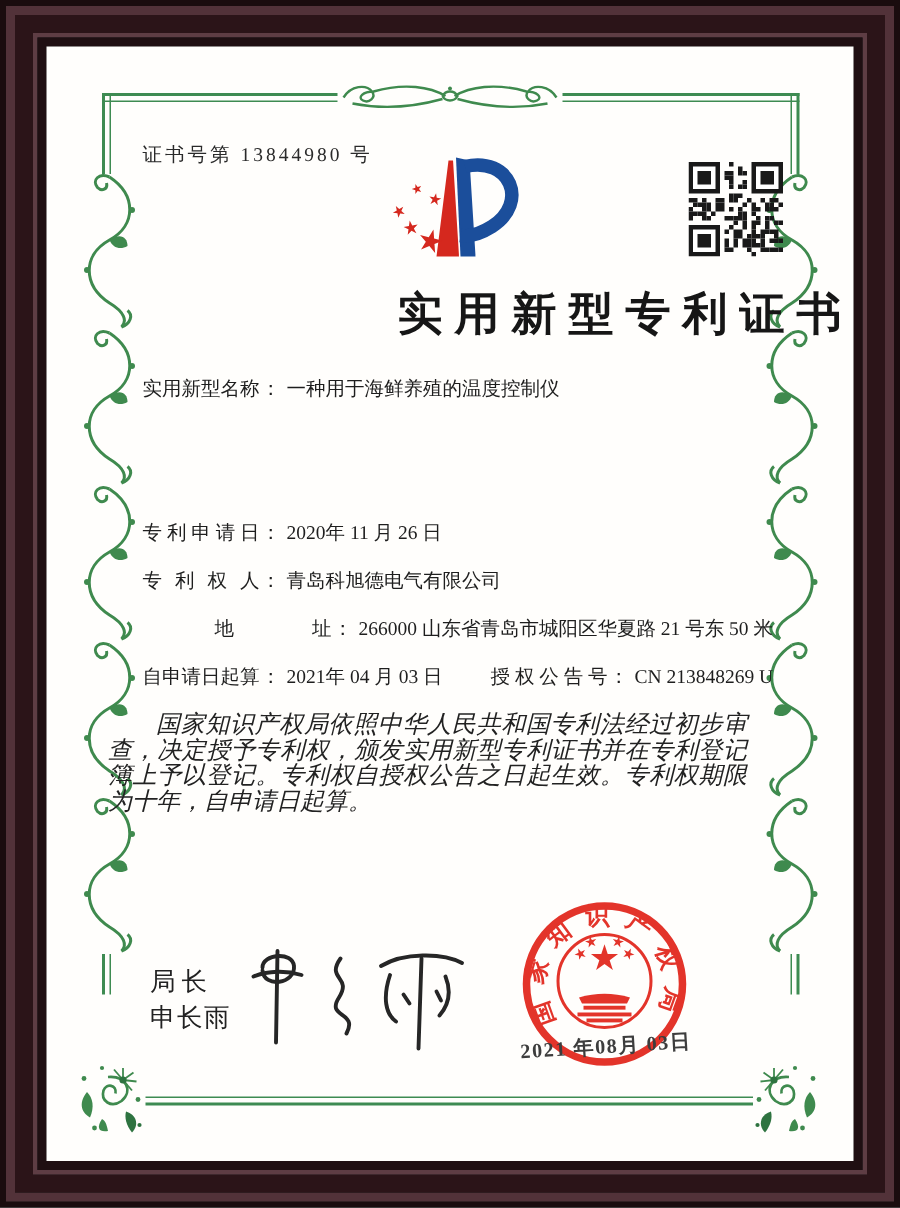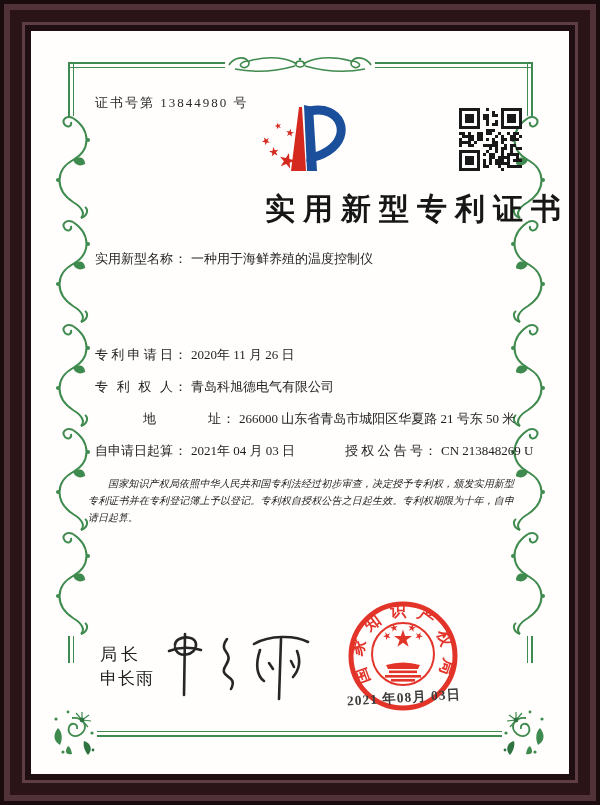--- a/index.html
+++ b/index.html
@@ -18,22 +18,22 @@
   .gl-top{left:37px;top:31px;width:465px;height:6px;border-top-width:2px;border-bottom-width:1px;}
   .gl-left{left:37px;top:31px;width:6px;height:601px;border-left-width:2px;border-right-width:1px;}
   .gl-right{left:496px;top:31px;width:6px;height:601px;border-right-width:2px;border-left-width:1px;}
   .gl-bottom{left:66px;top:700px;width:406px;height:6px;border-bottom-width:2px;border-top-width:1px;}
   .orn{position:absolute;background:#fffefc;}
   .certno{left:64px;top:63px;font-size:13px;letter-spacing:2px;color:#2a2a2a;}
   .title{left:0;right:0;top:158px;text-align:right;font-size:30px;font-weight:bold;letter-spacing:8px;color:#161616;}
   .frow{position:absolute;left:64px;width:445px;font-size:13px;color:#1e1e1e;white-space:nowrap;}
   .flabel{display:inline-block;width:78px;text-align:justify;text-align-last:justify;text-justify:inter-character;vertical-align:bottom;}
   .fcolon{margin:0 4px 0 1px;}
-  .g2{position:absolute;left:232px;top:0;margin-left:18px;}
-  .paras{left:57px;top:444px;width:426px;font-size:10px;line-height:17px;color:#222;text-align:justify;font-style:italic;}
+  .g2{position:absolute;left:232px;top:0;}
+  .paras{left:41px;top:444px;width:426px;font-size:16px;line-height:17px;color:#222;text-align:justify;font-style:italic;}
   .paras p{margin:0 0 7px 0;text-indent:2em;}
   .director{left:69px;font-size:17px;color:#222;}
   .sealdate{left:288px;top:658px;width:170px;text-align:center;font-size:13.5px;font-weight:bold;letter-spacing:1px;color:#3d3d3d;transform:rotate(-3.5deg);z-index:6;}
   .sealwrap{left:297px;top:550px;width:150px;height:150px;z-index:5;opacity:.93;}
   .sealtxt{font-size:16px;font-weight:bold;letter-spacing:9.5px;fill:#e1251b;font-family:"Liberation Serif","DejaVu Serif",serif;}
   svg{display:block;}
 </style>
 </head>
 <body>
 

